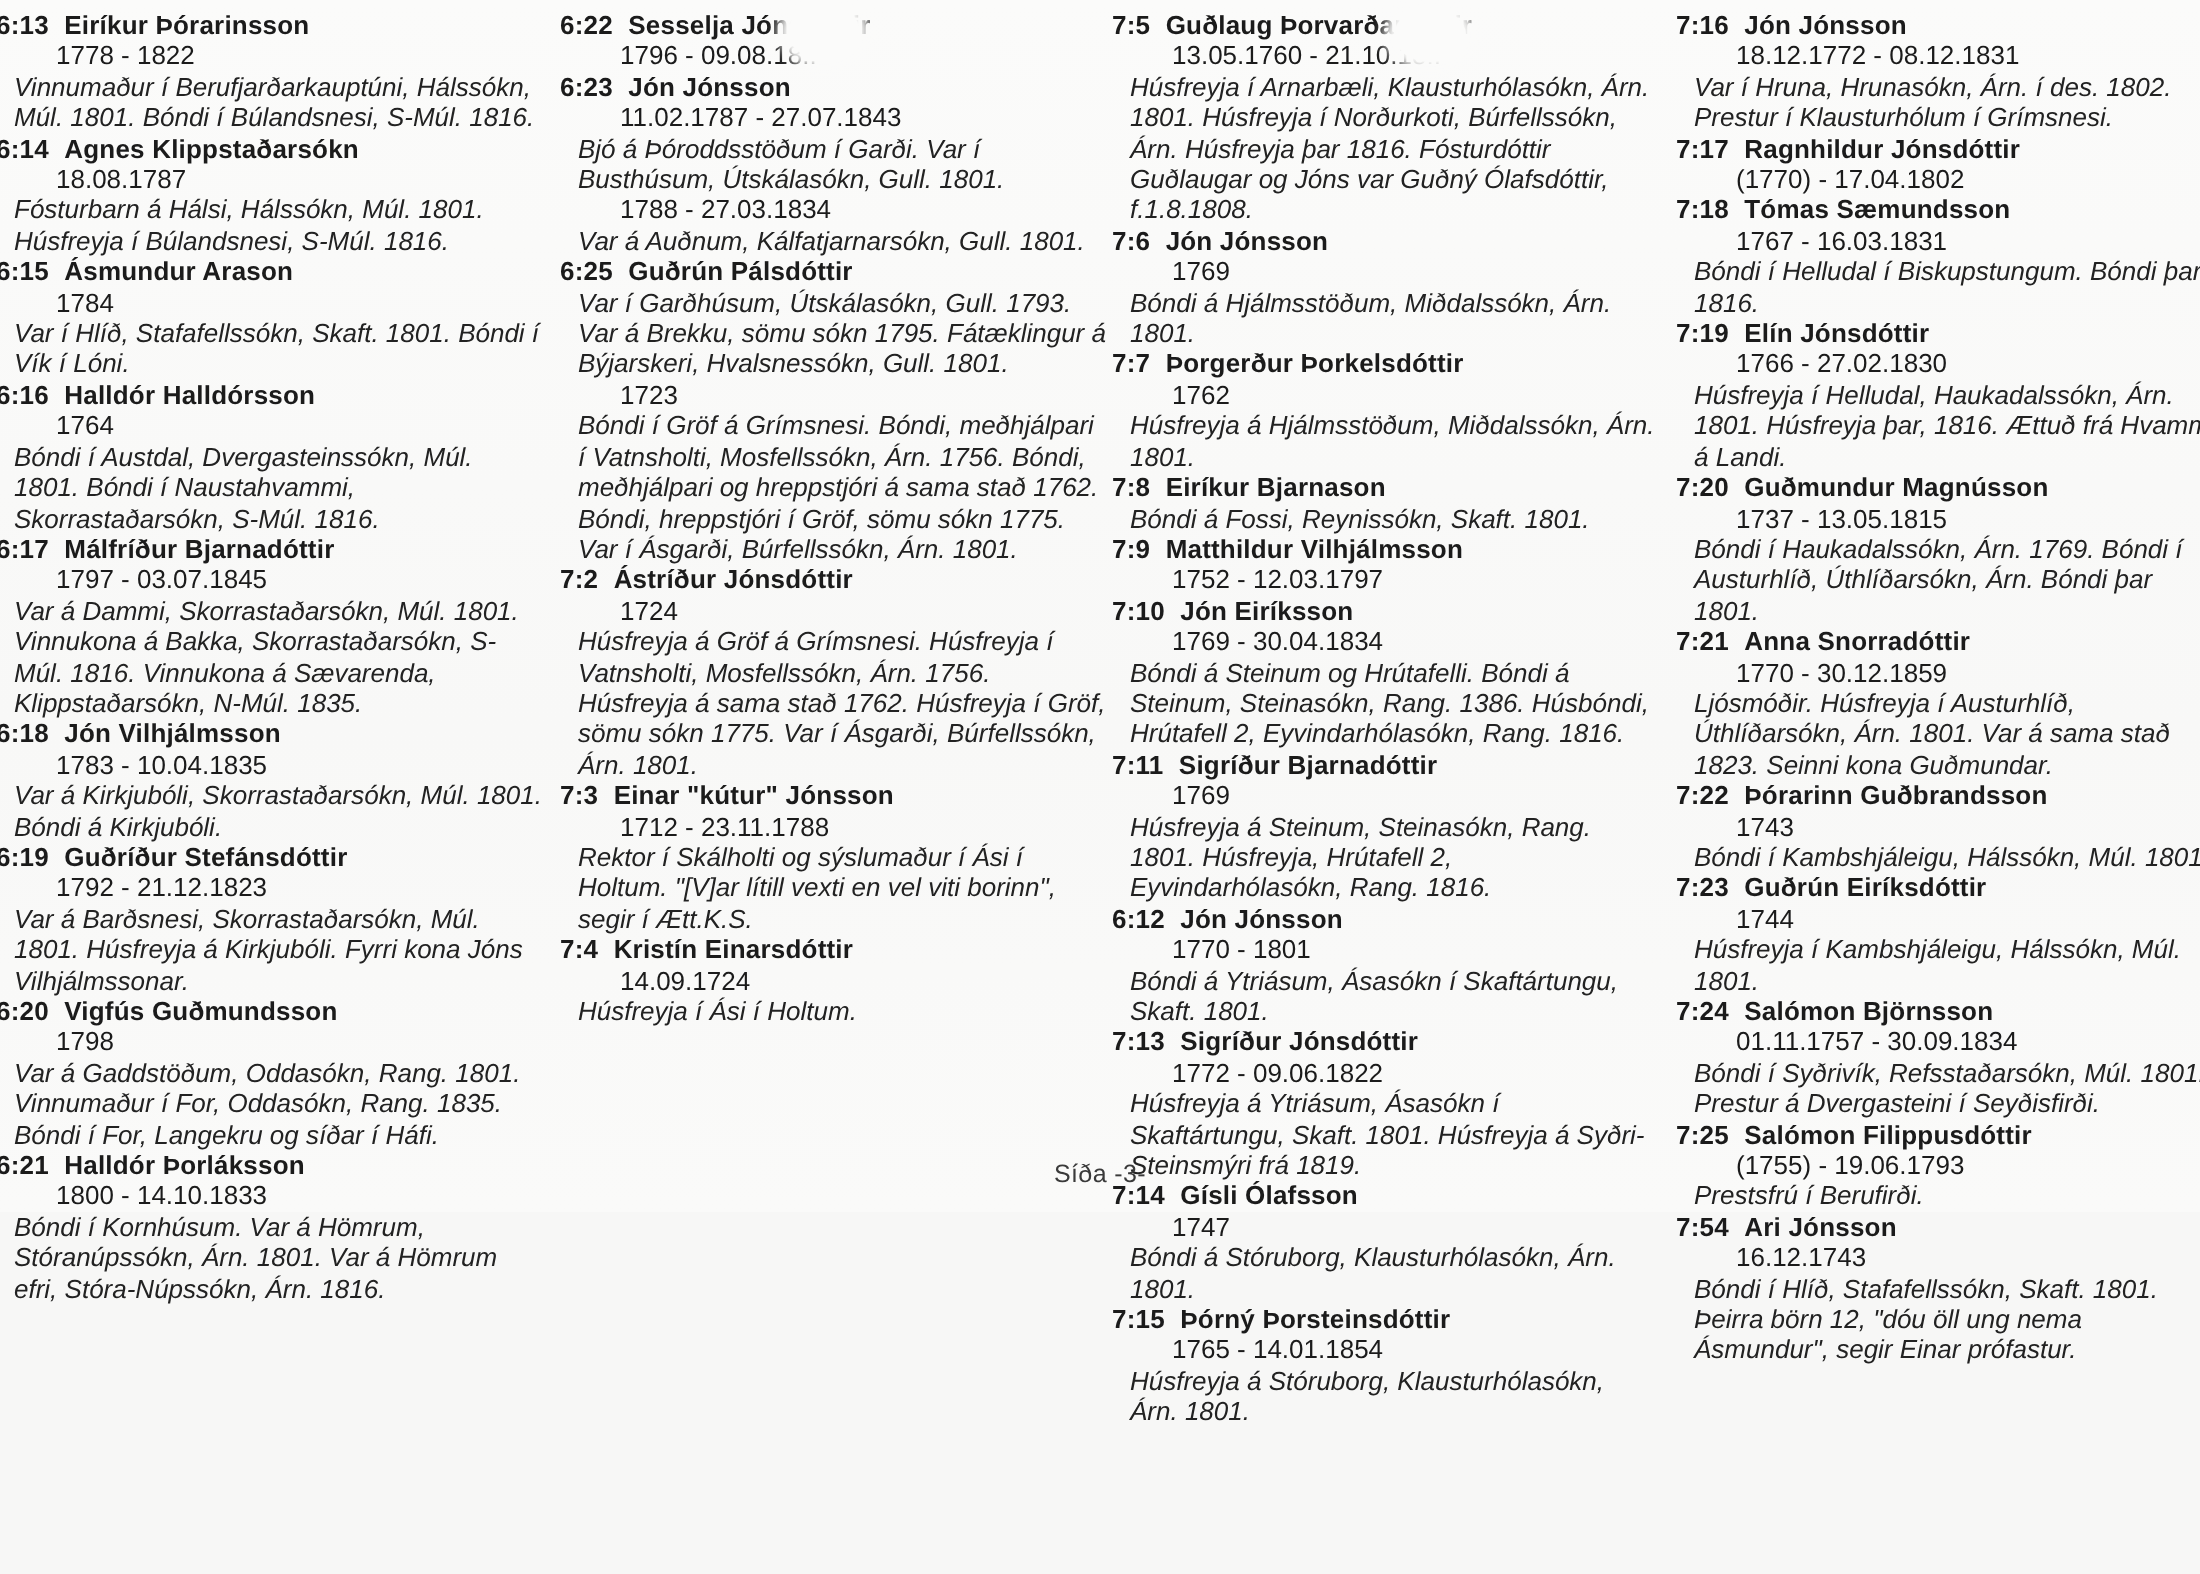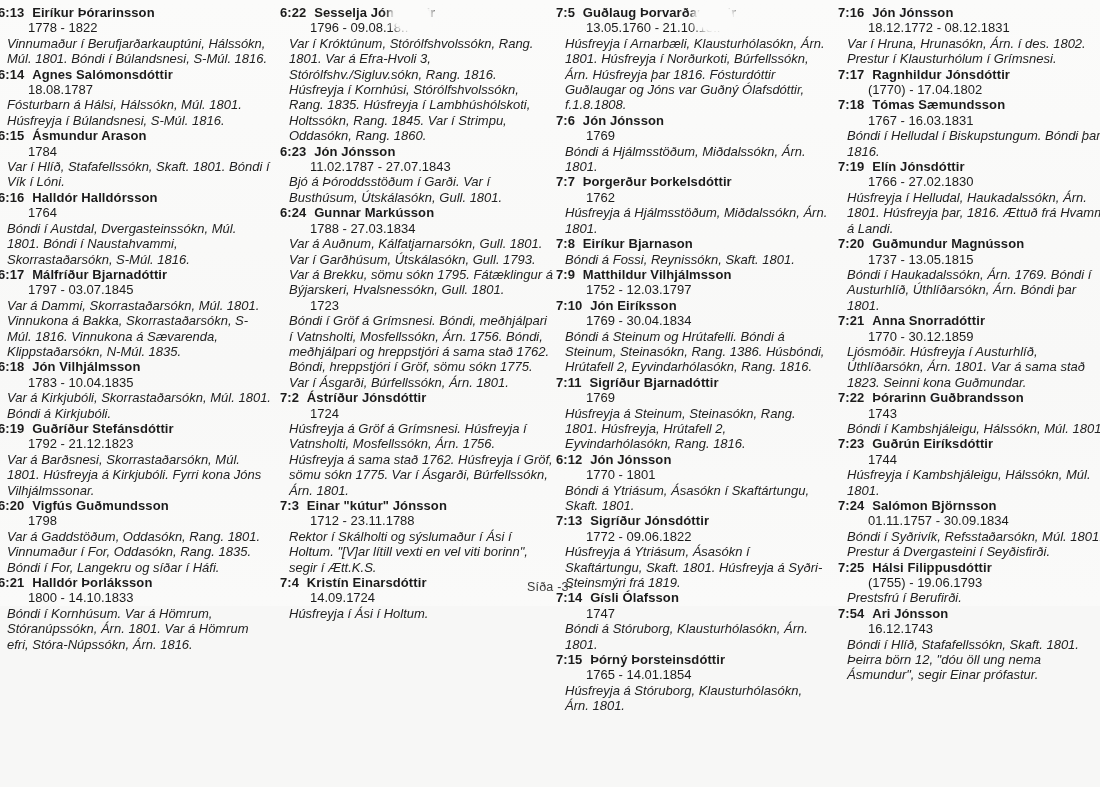--- a/index.html
+++ b/index.html
@@ -63,21 +63,21 @@
   <article class="entry">
     <div class="head">
       <span class="num">6:13 </span><span class="pname">Eiríkur Þórarinsson</span>
     </div>
     <div class="date">1778 - 1822</div>
     <div class="details">Vinnumaður í Berufjarðarkauptúni, Hálssókn, Múl. 1801. Bóndi í Búlandsnesi, S-Múl. 1816.</div>
   </article>
 
   <article class="entry">
     <div class="head">
-      <span class="num">6:14 </span><span class="pname">Agnes Salómonsdóttir</span>
+      <span class="num">6:14 </span><span class="pname">Agnes Klippstaðarsókn</span>
     </div>
     <div class="date">18.08.1787</div>
     <div class="details">Fósturbarn á Hálsi, Hálssókn, Múl. 1801. Húsfreyja í Búlandsnesi, S-Múl. 1816.</div>
   </article>
 
   <article class="entry">
     <div class="head">
       <span class="num">6:15 </span><span class="pname">Ásmundur Arason</span>
     </div>
     <div class="date">1784</div>
@@ -131,40 +131,39 @@
     <div class="date">1800 - 14.10.1833</div>
     <div class="details">Bóndi í Kornhúsum.  Var á Hömrum, Stóranúpssókn, Árn. 1801. Var á Hömrum efri, Stóra-Núpssókn, Árn. 1816.</div>
   </article>
 </div>
   <div class="col col-1">
   <article class="entry">
     <div class="head">
       <span class="num">6:22 </span><span class="pname">Sesselja Jónsdóttir</span>
     </div>
     <div class="date">1796 - 09.08.18..</div>
-    <div class="details">Var í Króktúnum, Stórólfshvolssókn, Rang. 1801. Var á Efra-Hvoli 3, Stórólfshv./Sigluv.sókn, Rang. 1816. Húsfreyja í Kornhúsi, Stórólfshvolssókn, Rang. 1835. Húsfreyja í Lambhúshólskoti, Holtssókn, Rang. 1845. Var í Strimpu, Oddasókn, Rang. 1860.</div>
   </article>
 
   <article class="entry">
     <div class="head">
       <span class="num">6:23 </span><span class="pname">Jón Jónsson</span>
     </div>
     <div class="date">11.02.1787 - 27.07.1843</div>
     <div class="details">Bjó á Þóroddsstöðum í Garði.  Var í Busthúsum, Útskálasókn, Gull. 1801.</div>
   </article>
 
   <article class="entry">
-    <div class="head">
-      <span class="num">6:24 </span><span class="pname">Gunnar Markússon</span>
-    </div>
     <div class="date">1788 - 27.03.1834</div>
     <div class="details">Var á Auðnum, Kálfatjarnarsókn, Gull. 1801.</div>
   </article>
 
   <article class="entry">
+    <div class="head">
+      <span class="num">6:25 </span><span class="pname">Guðrún Pálsdóttir</span>
+    </div>
     <div class="details">Var í Garðhúsum, Útskálasókn, Gull. 1793. Var á Brekku, sömu sókn 1795. Fátæklingur á Býjarskeri, Hvalsnessókn, Gull. 1801.</div>
   </article>
 
   <article class="entry">
     <div class="date">1723</div>
     <div class="details">Bóndi í Gröf á Grímsnesi. Bóndi, meðhjálpari í Vatnsholti, Mosfellssókn, Árn. 1756. Bóndi, meðhjálpari og hreppstjóri á sama stað 1762. Bóndi, hreppstjóri í Gröf, sömu sókn 1775. Var í Ásgarði, Búrfellssókn, Árn. 1801.</div>
   </article>
 
   <article class="entry">
     <div class="head">
@@ -346,21 +345,21 @@
   <article class="entry">
     <div class="head">
       <span class="num">7:24 </span><span class="pname">Salómon Björnsson</span>
     </div>
     <div class="date">01.11.1757 - 30.09.1834</div>
     <div class="details">Bóndi í Syðrivík, Refsstaðarsókn, Múl. 1801.  Prestur á Dvergasteini í Seyðisfirði.</div>
   </article>
 
   <article class="entry">
     <div class="head">
-      <span class="num">7:25 </span><span class="pname">Hálsi Filippusdóttir</span>
+      <span class="num">7:25 </span><span class="pname">Salómon Filippusdóttir</span>
     </div>
     <div class="date">(1755) - 19.06.1793</div>
     <div class="details">Prestsfrú í Berufirði.</div>
   </article>
 
   <article class="entry">
     <div class="head">
       <span class="num">7:54 </span><span class="pname">Ari Jónsson</span>
     </div>
     <div class="date">16.12.1743</div>

